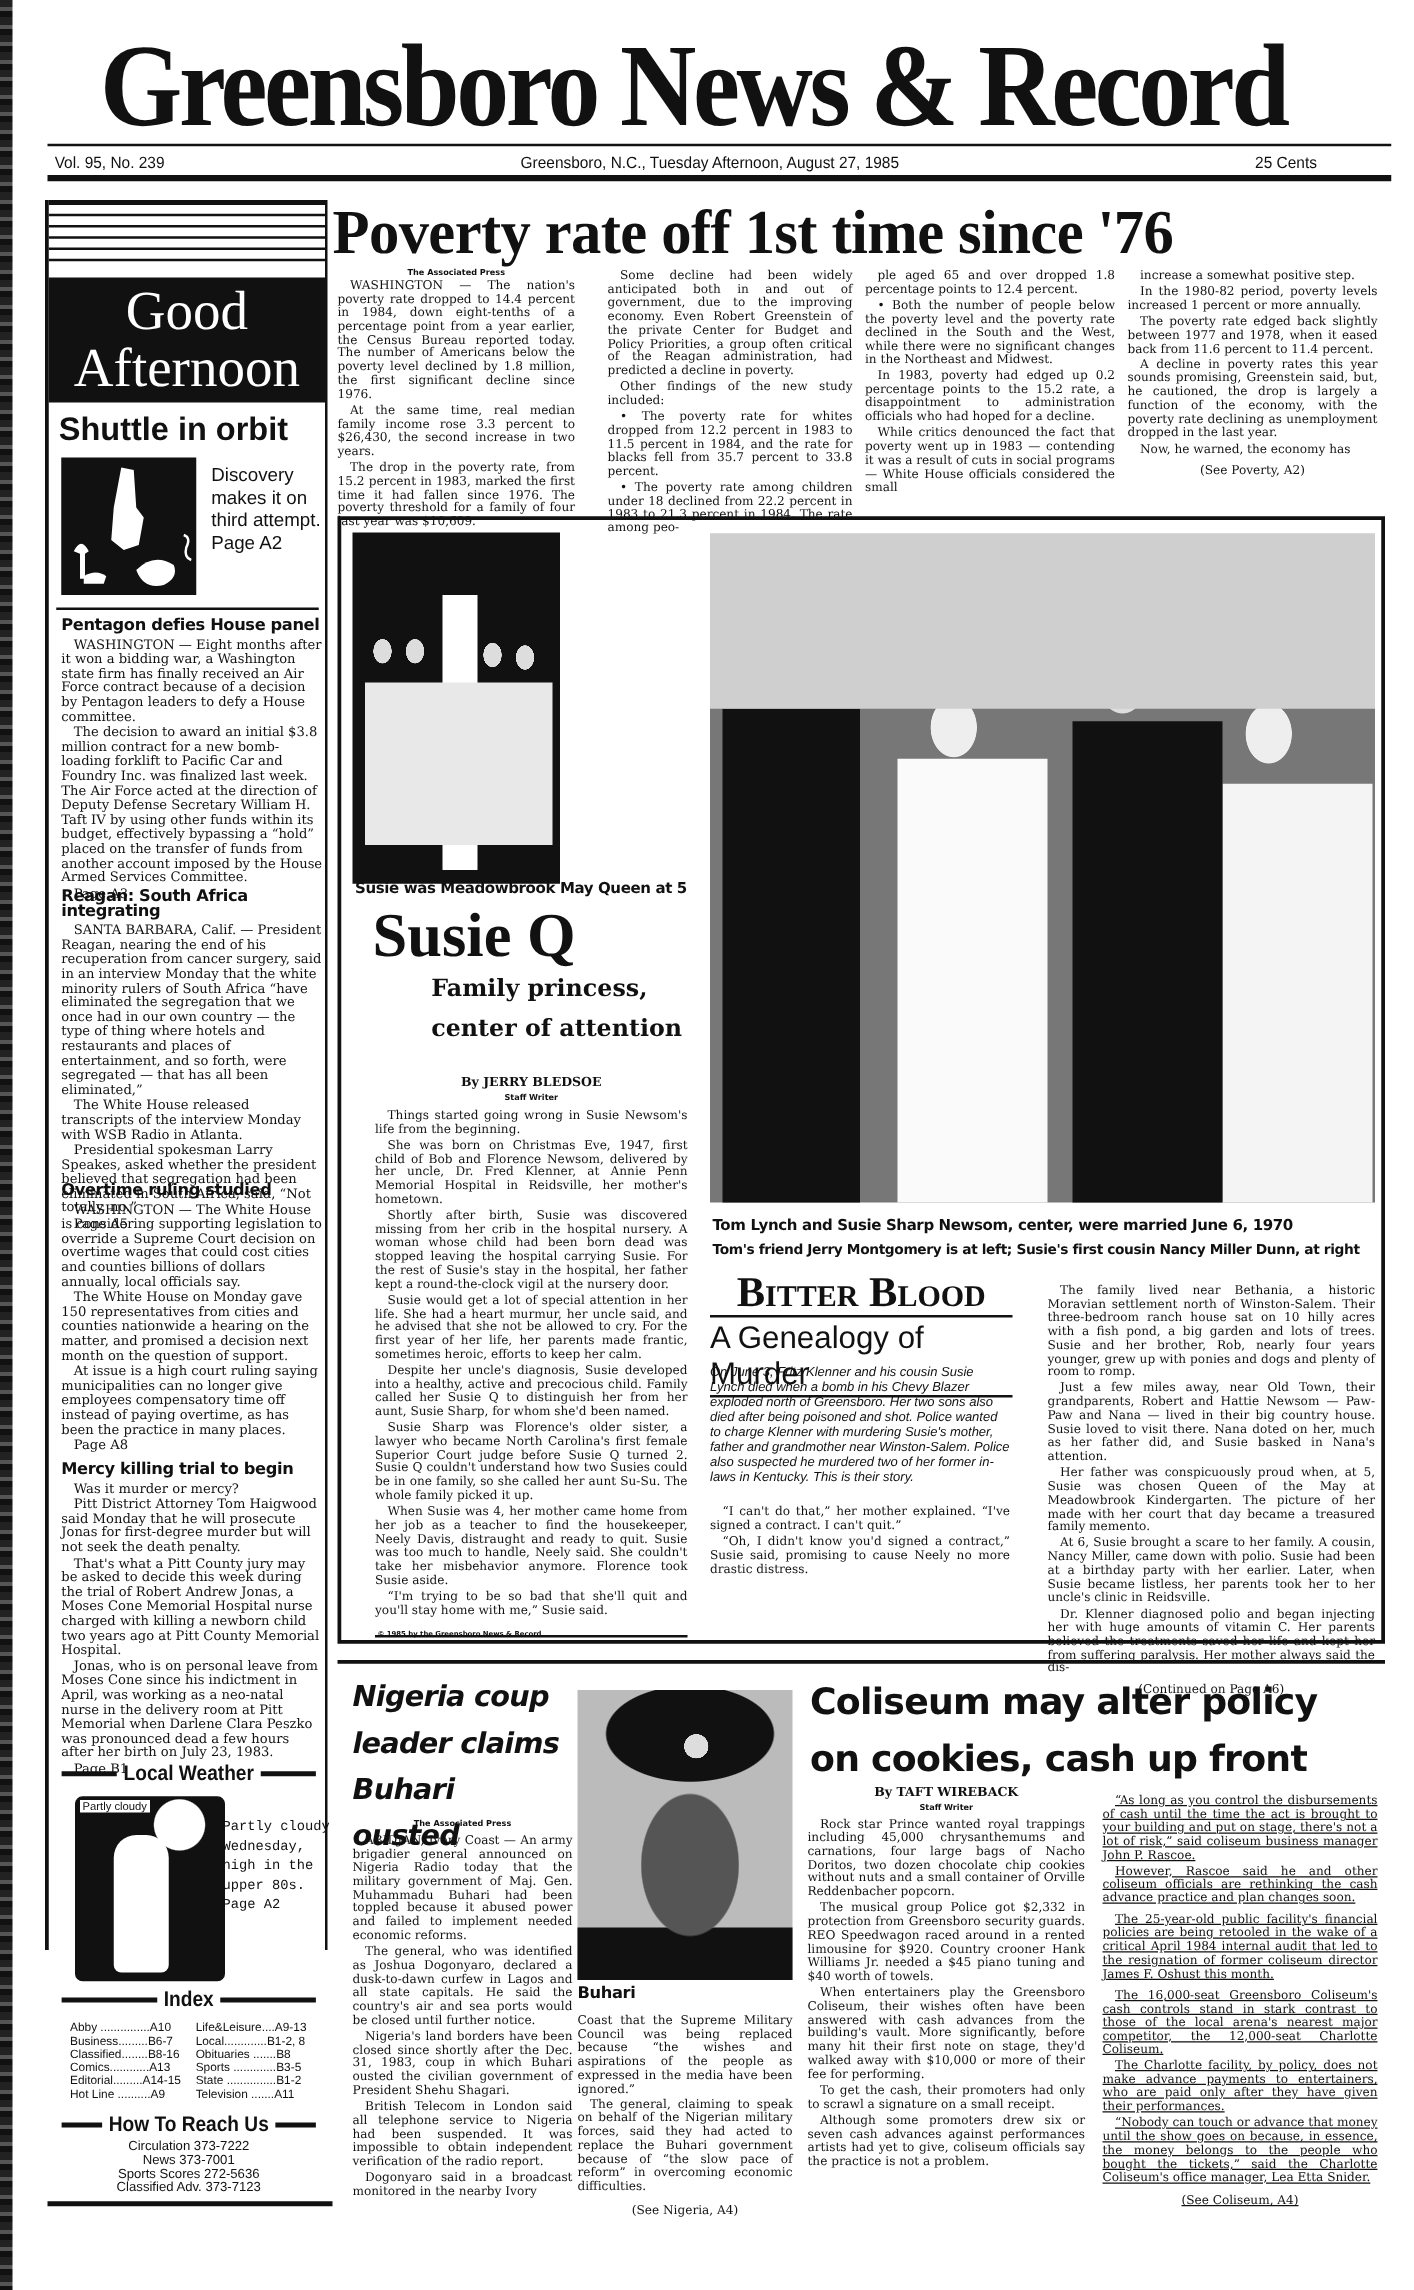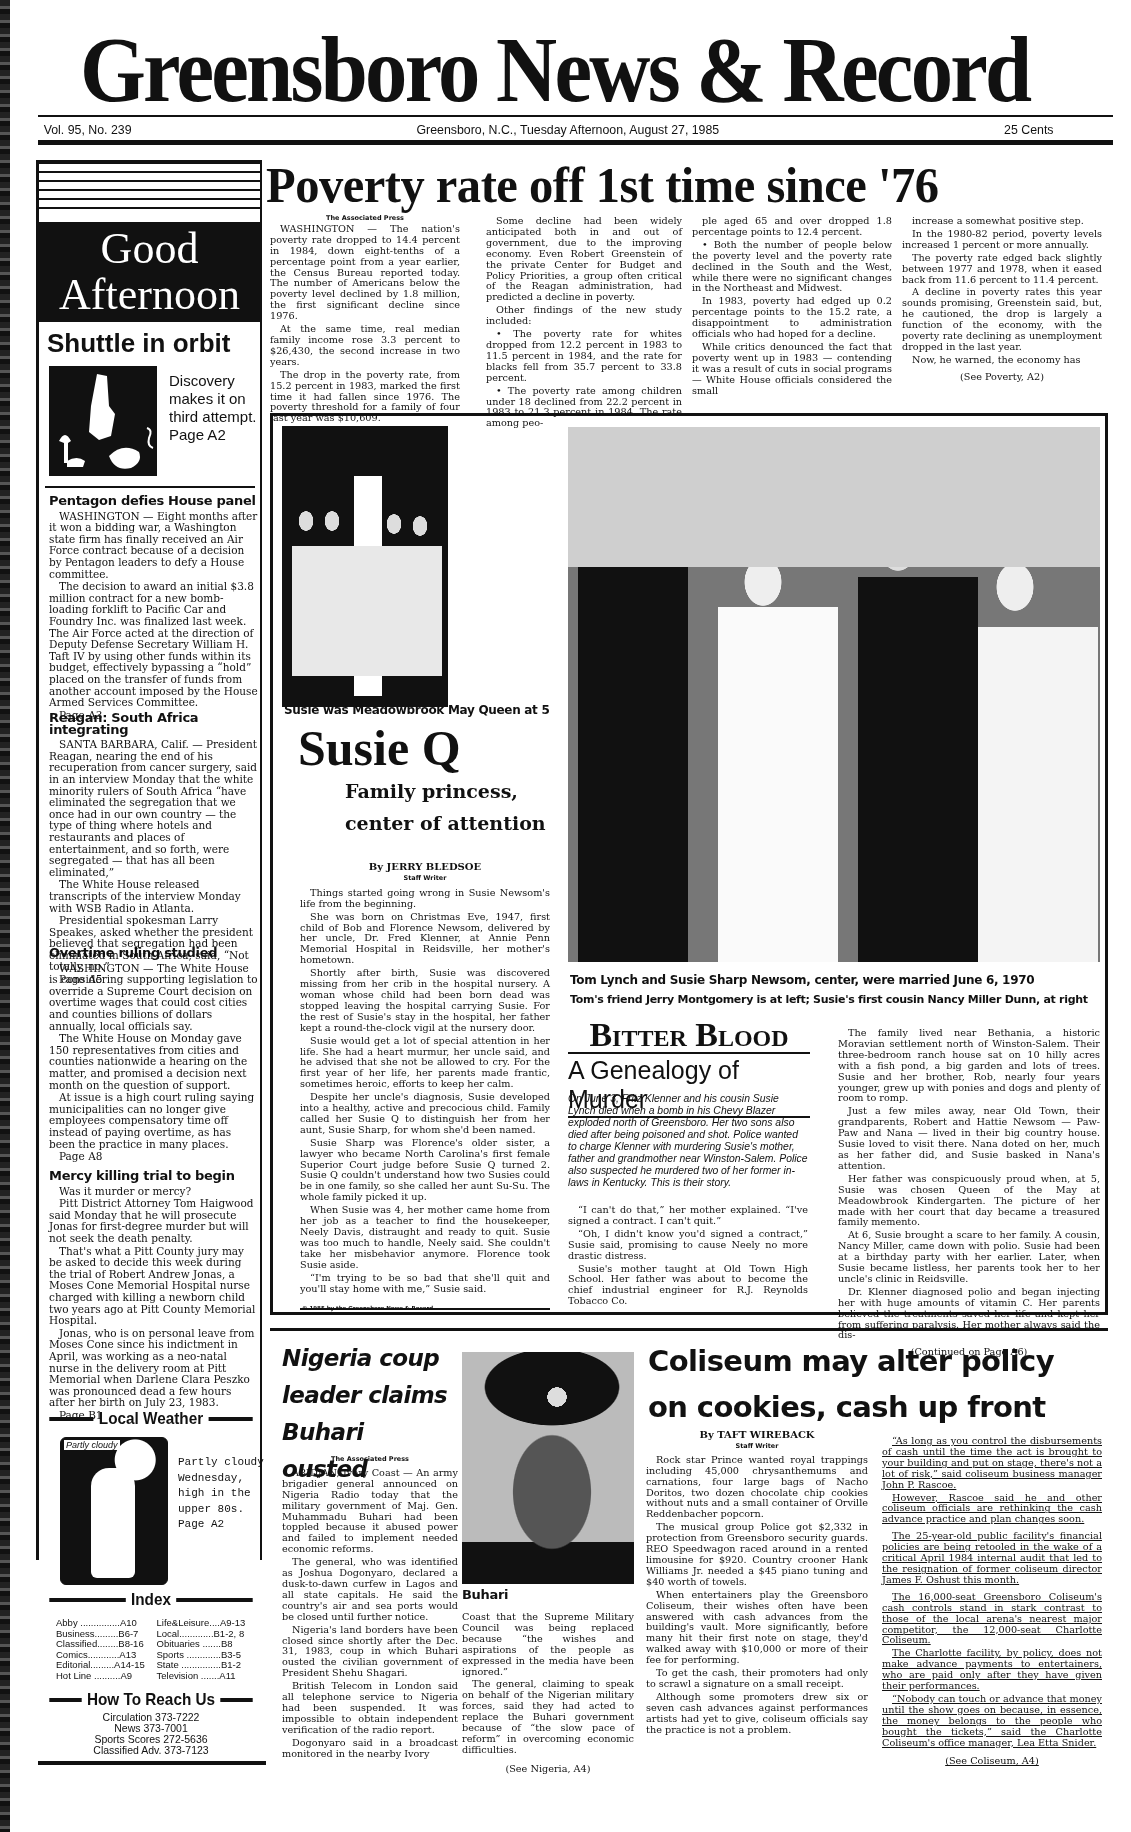--- a/index.html
+++ b/index.html
@@ -23,21 +23,21 @@
   .shuttle-txt { position: absolute; left: 130px; top: 212px; width: 92px; font-family: "Liberation Sans", sans-serif; font-size: 15px; line-height: 18px; }
   .brief-sep { position: absolute; left: 6px; width: 210px; height: 2px; background: #111; }
   .brief { position: absolute; left: 10px; width: 210px; font-size: 10.5px; line-height: 11.6px; }
   .brief h3 { font-family: "DejaVu Sans", sans-serif; font-size: 13px; font-weight: bold; margin-bottom: 4px; letter-spacing: -0.3px; }
   .brief p { text-indent: 10px; margin-bottom: 1px; }
   .brief .pg { text-indent: 10px; }
 
   .weather-box { left: 38px; top: 1395px; width: 226px; height: 180px; }
   .wx-title, .idx-title, .reach-title { display: flex; align-items: center; gap: 6px; font-family: "Liberation Sans", sans-serif; font-weight: bold; font-size: 17px; transform: scaleX(0.9); }
   .wx-title b, .idx-title b, .reach-title b { flex: 1; height: 4px; background: #111; }
-  .wx-img { position: absolute; left: 22px; top: 42px; width: 108px; height: 148px; border: 1px solid #111; border-radius: 6px; background: radial-gradient(circle at 70% 15%, #fff 0 20px, transparent 21px), #111; overflow: hidden; font-style: italic; }
+  .wx-img { position: absolute; left: 22px; top: 42px; width: 120px; height: 148px; border: 1px solid #111; border-radius: 6px; background: radial-gradient(circle at 70% 15%, #fff 0 20px, transparent 21px), #111; overflow: hidden; }
   .wx-img .lbl { position: absolute; left: 3px; top: 2px; font-family: "Liberation Sans", sans-serif; font-size: 9px; background: #fff; padding: 0 2px; }
   .wx-img .fig { position: absolute; left: 30px; top: 30px; width: 44px; height: 110px; background: #fff; border-radius: 18px 18px 6px 6px; }
   .wx-txt { position: absolute; left: 140px; top: 60px; width: 90px; font-family: Liberation Mono, monospace; font-size: 11px; line-height: 15.5px; }
   .index-box { left: 38px; top: 1590px; width: 226px; }
   .idx-grid { display: grid; grid-template-columns: 1fr 1fr; column-gap: 6px; font-family: "Liberation Sans", sans-serif; font-size: 9.5px; line-height: 10.6px; margin: 8px 0 0 18px; width: 195px; }
   .reach { text-align: center; font-family: "Liberation Sans", sans-serif; font-size: 10.5px; line-height: 11px; margin-top: 2px; }
   .leftcol-bottom { left: 38px; top: 1761px; width: 228px; height: 4px; background: #111; }
 
   
   .pov-head { left: 266px; top: 160px; width: 860px; font-family: "Liberation Serif", serif; font-weight: bold; font-size: 50px; line-height: 50px; white-space: nowrap; letter-spacing: -0.5px; transform: scaleX(0.97); transform-origin: left; }
@@ -260,21 +260,20 @@
 
 <div class="abs cap-sans wed-cap1">Tom Lynch and Susie Sharp Newsom, center, were married June 6, 1970</div>
 <div class="abs cap-sans wed-cap2">Tom's friend Jerry Montgomery is at left; Susie's first cousin Nancy Miller Dunn, at right</div>
 
 <div class="abs bb-title">Bitter Blood</div>
 <div class="abs bb-sub">A Genealogy of Murder</div>
 <div class="abs bb-intro">On June 3, Fritz Klenner and his cousin Susie Lynch died when a bomb in his Chevy Blazer exploded north of Greensboro. Her two sons also died after being poisoned and shot. Police wanted to charge Klenner with murdering Susie's mother, father and grandmother near Winston-Salem. Police also suspected he murdered two of her former in-laws in Kentucky. This is their story.</div>
 <div class="col" style="left:568px; top:1205px; width:240px;">
   <p>“I can't do that,” her mother explained. “I've signed a contract. I can't quit.”</p>
   <p>“Oh, I didn't know you'd signed a contract,” Susie said, promising to cause Neely no more drastic distress.</p>
-  <p>Susie's mother taught at Old Town High School. Her father was about to become the chief industrial engineer for R.J. Reynolds Tobacco Co.</p>
 </div>
 <div class="col" style="left:838px; top:1028px; width:262px;">
   <p>The family lived near Bethania, a historic Moravian settlement north of Winston-Salem. Their three-bedroom ranch house sat on 10 hilly acres with a fish pond, a big garden and lots of trees. Susie and her brother, Rob, nearly four years younger, grew up with ponies and dogs and plenty of room to romp.</p>
   <p>Just a few miles away, near Old Town, their grandparents, Robert and Hattie Newsom — Paw-Paw and Nana — lived in their big country house. Susie loved to visit there. Nana doted on her, much as her father did, and Susie basked in Nana's attention.</p>
   <p>Her father was conspicuously proud when, at 5, Susie was chosen Queen of the May at Meadowbrook Kindergarten. The picture of her made with her court that day became a treasured family memento.</p>
   <p>At 6, Susie brought a scare to her family. A cousin, Nancy Miller, came down with polio. Susie had been at a birthday party with her earlier. Later, when Susie became listless, her parents took her to her uncle's clinic in Reidsville.</p>
   <p>Dr. Klenner diagnosed polio and began injecting her with huge amounts of vitamin C. Her parents believed the treatments saved her life and kept her from suffering paralysis. Her mother always said the dis-</p>
   <div style="text-align:center; margin-top:6px">(Continued on Page A6)</div>
 </div>
 

